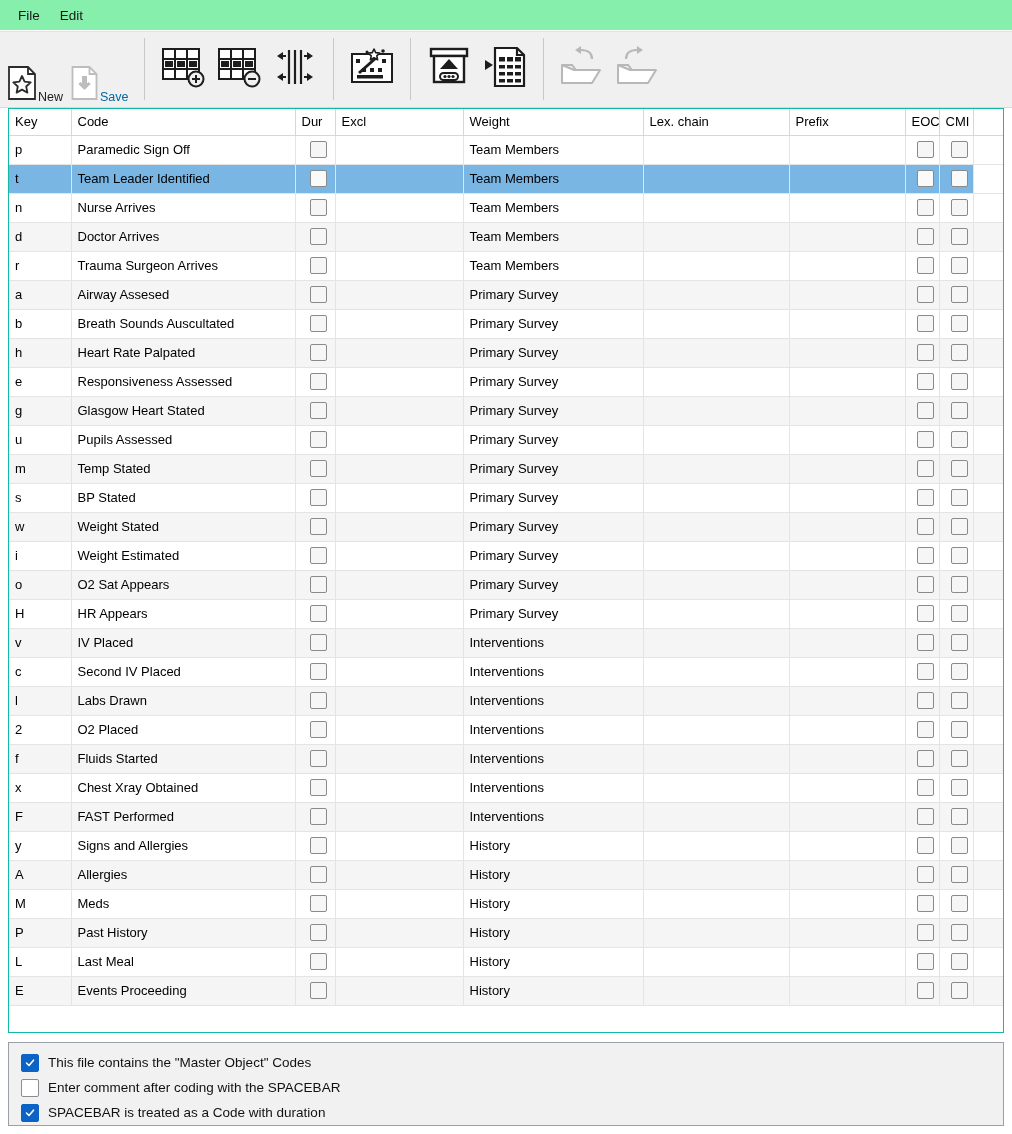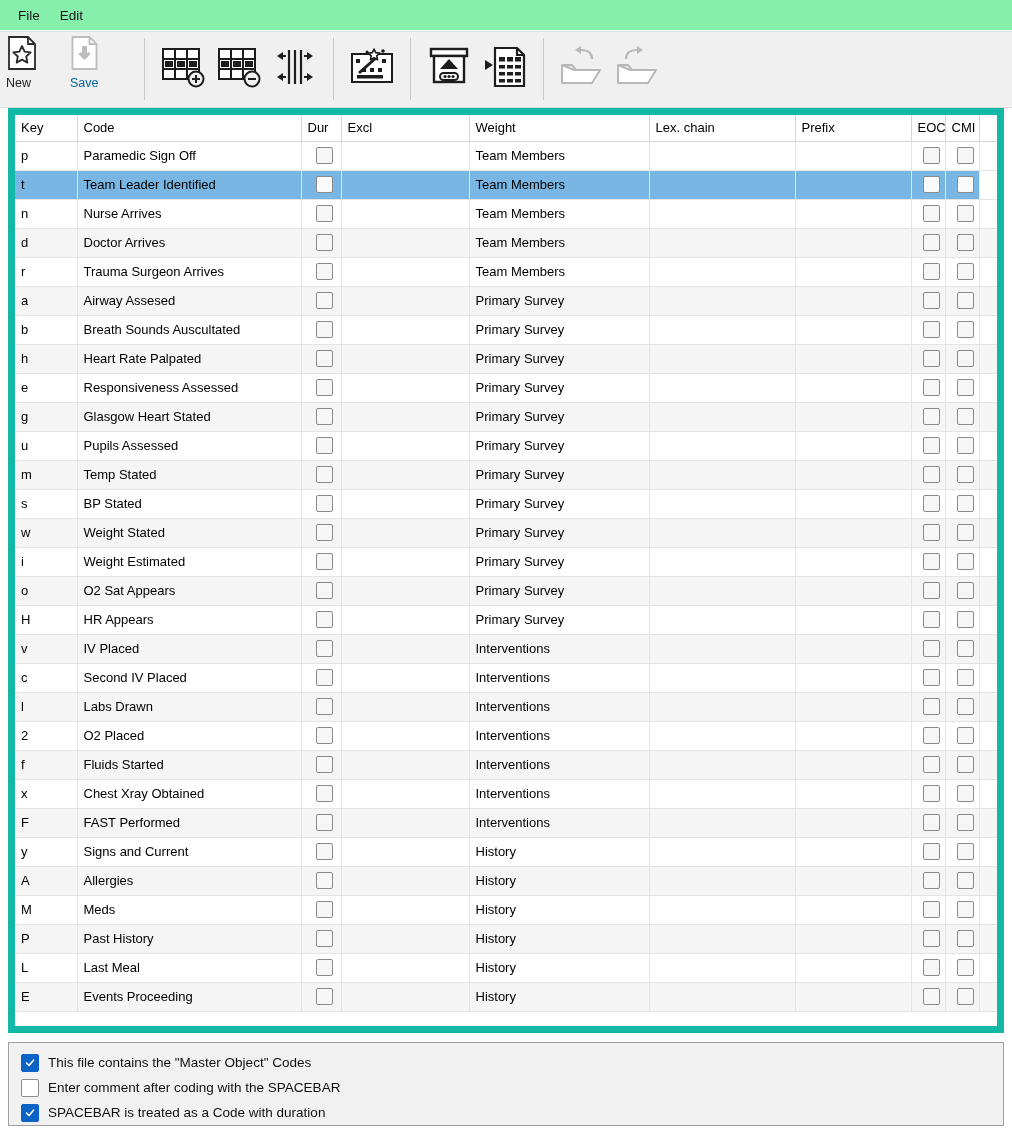--- a/index.html
+++ b/index.html
@@ -89,23 +89,23 @@
     height: 77px;
     background: #f0f0f0;
     border-top: 1px solid #e3e3e3;
     border-bottom: 1px solid #d9d9d9;
     display: flex; align-items: flex-start;
     padding-left: 6px;
     box-sizing: border-box;
   }
   .tb-btn {
     width: 64px; height: 72px;
-    display: flex; flex-direction: column;
-    align-items: flex-start; justify-content: flex-start;
-    padding-top: 0;
+    display: flex; flex-direction: row;
+    align-items: flex-end; justify-content: flex-start;
+    padding-top: 8px;
     box-sizing: border-box;
   }
   .tb-btn .glyph {
     height: 42px; display: flex;
     align-items: center; justify-content: center;
   }
   .tb-btn .lbl {
     font-size: 12.5px; color: #222; margin-top: 2px;
   }
   .tb-btn.disabled .lbl { color: #0369a1; }
@@ -118,21 +118,21 @@
   .tb-icon-btn {
     width: 56px; height: 66px;
     display: flex; align-items: center; justify-content: center;
     margin-top: 3px;
   }
 
   
   .table-wrap {
     flex: 1 1 auto;
     margin: 0 8px;
-    border: 7px solid #14b8a6;
+    border: 1px solid #14b8a6;
     background: #ffffff;
     overflow: hidden;
     position: relative;
     box-sizing: border-box;
   }
   table.grid {
     border-collapse: collapse;
     width: 100%;
     table-layout: fixed;
     font-size: 13px;
@@ -702,21 +702,21 @@
             <td></td>
             <td>Interventions</td>
             <td></td>
             <td></td>
             <td class="ctr"><span class="gcb"></span></td>
             <td class="ctr"><span class="gcb"></span></td>
             <td class="last filler"></td>
           </tr>
           <tr class="r-even">
             <td>y</td>
-            <td>Signs and Current</td>
+            <td>Signs and Allergies</td>
             <td class="ctr"><span class="gcb"></span></td>
             <td></td>
             <td>History</td>
             <td></td>
             <td></td>
             <td class="ctr"><span class="gcb"></span></td>
             <td class="ctr"><span class="gcb"></span></td>
             <td class="last filler"></td>
           </tr>
           <tr class="r-odd">

